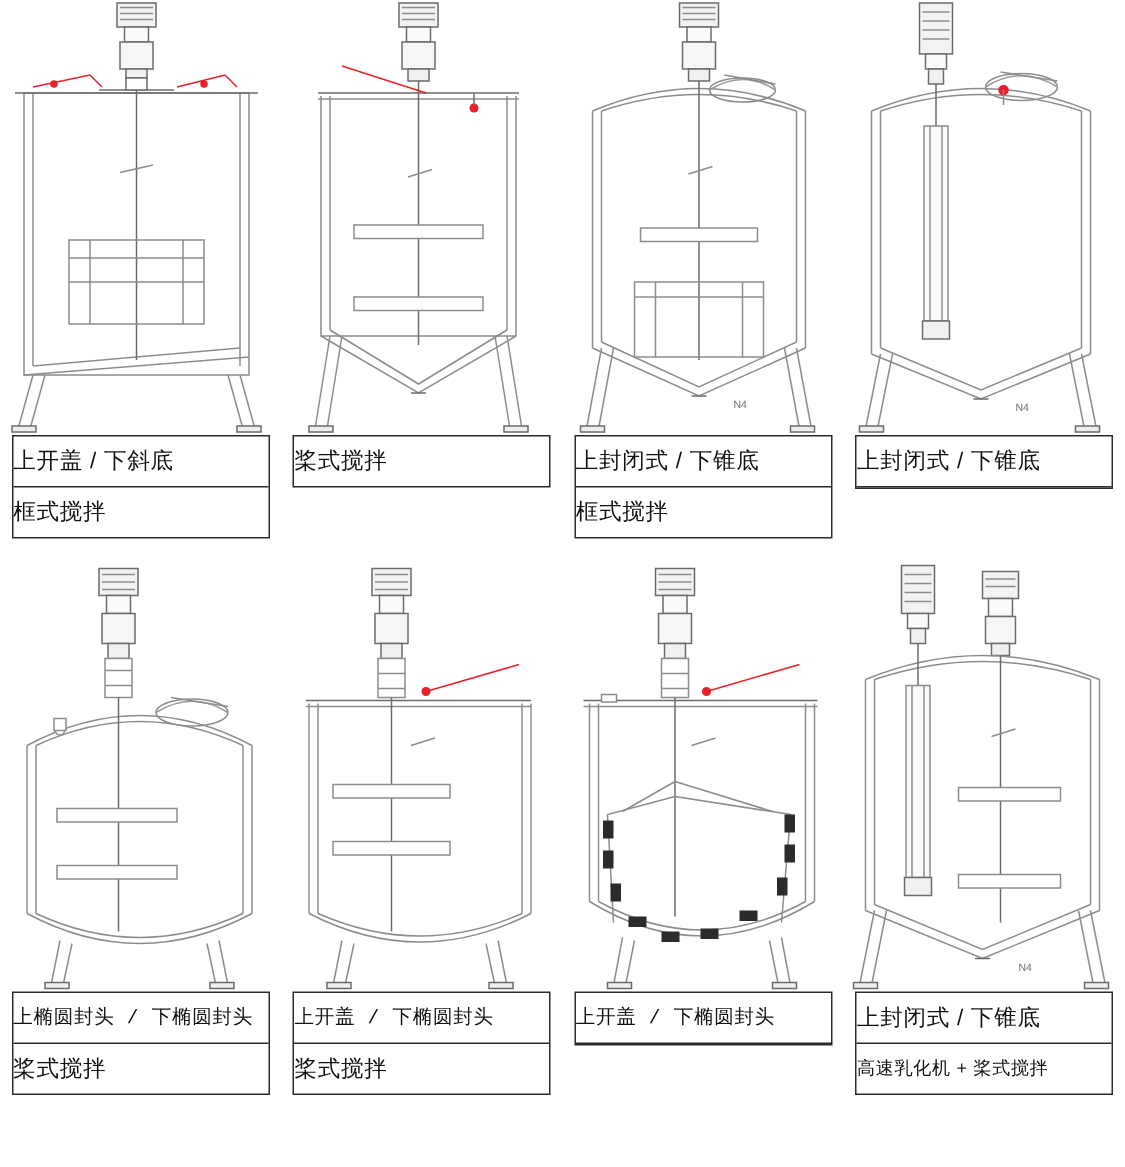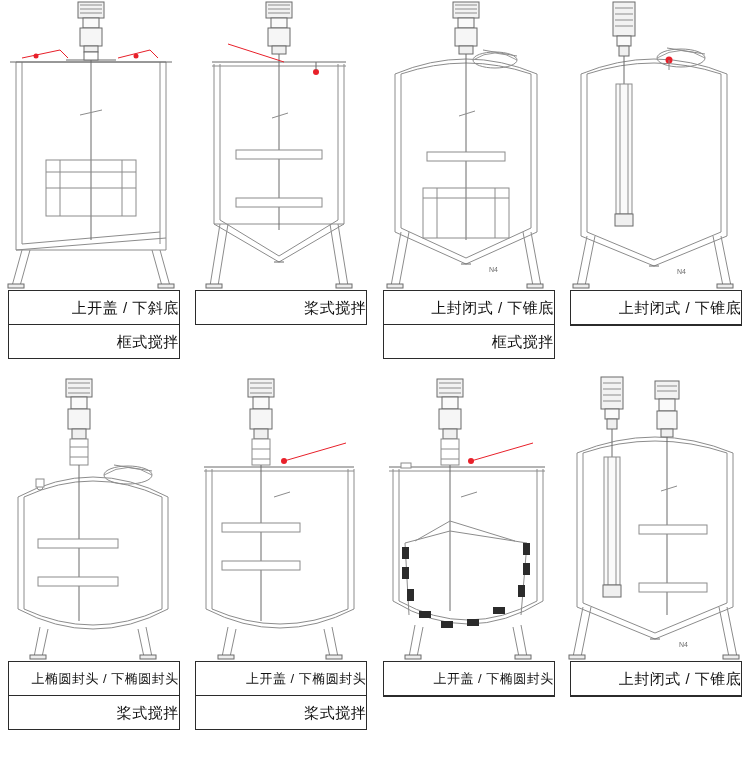--- a/index.html
+++ b/index.html
@@ -10,25 +10,25 @@
     color:#111;
     overflow:hidden;
   }
   .sheet{position:relative;width:750px;height:778px;}
   .row{display:flex;width:750px;}
   .cell{width:187.5px;box-sizing:border-box;display:flex;flex-direction:column;align-items:center;}
   .fig{width:187.5px;height:290px;position:relative;}
   .fig svg{display:block;}
   .labels{width:172px;border:1px solid #2b2b2b;box-sizing:border-box;}
   .labels .lbl{
-    height:33px;line-height:33px;text-align:right;
+    height:33px;line-height:33px;text-align:left;
     font-size:15px;letter-spacing:.5px;white-space:nowrap;
   }
   .labels .lbl.top{border-bottom:1px solid #2b2b2b;}
-  .labels .lbl.small{font-size:13px;}
+  .labels .lbl.small{font-size:13px;font-family:Liberation Mono, monospace;}
   .labels .lbl.xsmall{font-size:12px;}
   .row2 .fig{height:290px;}
   .gap{height:12px;}
 </style>
 </head>
 <body>
 
 <div class="sheet">
 
   <div class="row">
@@ -444,17 +444,18 @@
             <line x1="104" y1="66" x2="104" y2="244" stroke="#6b6b6b"></line>
             <rect x="76" y="154" width="68" height="9" fill="#fff"></rect>
             <rect x="76" y="212" width="68" height="9" fill="#fff"></rect>
             <path d="M98 120 L114 115"></path>
           </g>
           <text x="116" y="276" font-size="7" fill="#6b6b6b" font-family="Liberation Sans, sans-serif">N4</text>
         </svg>
       </div>
       <div class="labels">
         <div class="lbl top">上封闭式 / 下锥底</div>
+        <div class="lbl xsmall">高速乳化机 + 桨式搅拌</div>
       </div>
     </div>
   </div>
 
 </div>
 
 </body></html>

